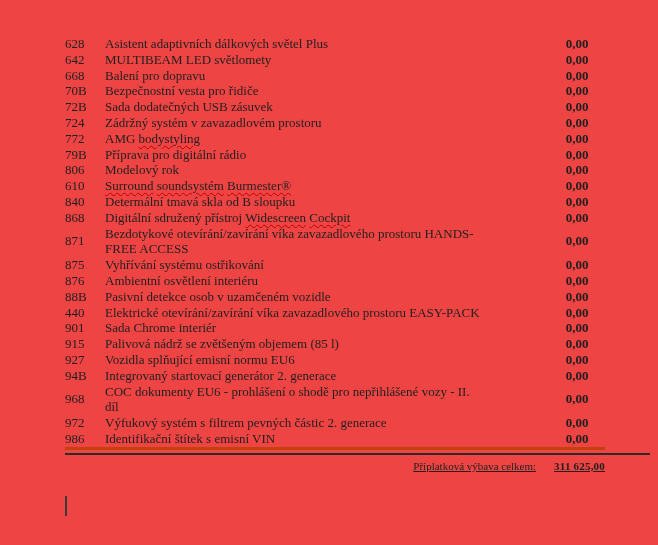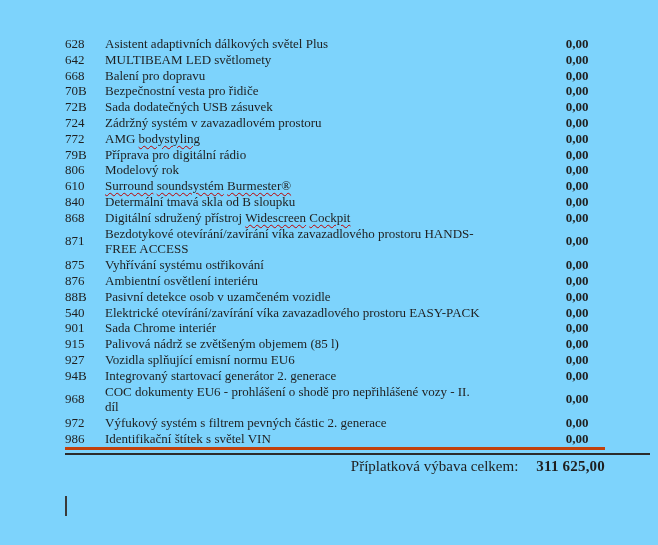--- a/index.html
+++ b/index.html
@@ -4,21 +4,21 @@
 <style>
   html, body {
     margin: 0;
     padding: 0;
     background: #ffffff;
   }
   .page {
     position: relative;
     width: 658px;
     height: 545px;
-    background: #7dd3fc;
+    background: #ef4444;
     overflow: hidden;
     font-family: "Liberation Serif", "DejaVu Serif", serif;
     color: #1f1f1f;
   }
   table.options {
     border-collapse: collapse;
     margin: 36px 0 0 65px;
     width: 540px;
     table-layout: fixed;
     font-size: 13px;
@@ -59,22 +59,23 @@
     height: 2px;
     background: #2b2b2b;
   }
   .total-row {
     margin: 3px 0 0 65px;
     width: 540px;
     display: flex;
     justify-content: flex-end;
     align-items: baseline;
     gap: 18px;
-    font-size: 15px;
+    font-size: 11px;
     line-height: 16px;
+    text-decoration: underline;
   }
   .total-row .total-value {
     font-weight: bold;
     letter-spacing: 0.2px;
   }
   .caret {
     position: absolute;
     left: 65px;
     top: 496px;
     width: 2px;
@@ -164,21 +165,21 @@
     <td class="code">876</td>
     <td class="desc"><span>Ambientní osvětlení interiéru</span></td>
     <td class="price">0,00</td>
   </tr>
         <tr>
     <td class="code">88B</td>
     <td class="desc"><span>Pasivní detekce osob v uzamčeném vozidle</span></td>
     <td class="price">0,00</td>
   </tr>
         <tr>
-    <td class="code">540</td>
+    <td class="code">440</td>
     <td class="desc"><span>Elektrické otevírání/zavírání víka zavazadlového prostoru EASY-PACK</span></td>
     <td class="price">0,00</td>
   </tr>
         <tr>
     <td class="code">901</td>
     <td class="desc"><span>Sada Chrome interiér</span></td>
     <td class="price">0,00</td>
   </tr>
         <tr>
     <td class="code">915</td>
@@ -201,21 +202,21 @@
 díl</span></td>
     <td class="price">0,00</td>
   </tr>
         <tr>
     <td class="code">972</td>
     <td class="desc"><span>Výfukový systém s filtrem pevných částic 2. generace</span></td>
     <td class="price">0,00</td>
   </tr>
         <tr>
     <td class="code">986</td>
-    <td class="desc"><span>Identifikační štítek s světel VIN</span></td>
+    <td class="desc"><span>Identifikační štítek s emisní VIN</span></td>
     <td class="price">0,00</td>
   </tr>
       </tbody>
   </table>
 
   <div class="total-separator"></div>
 
   <div class="total-row">
     <span class="total-label">Příplatková výbava celkem:</span>
     <span class="total-value">311 625,00</span>

